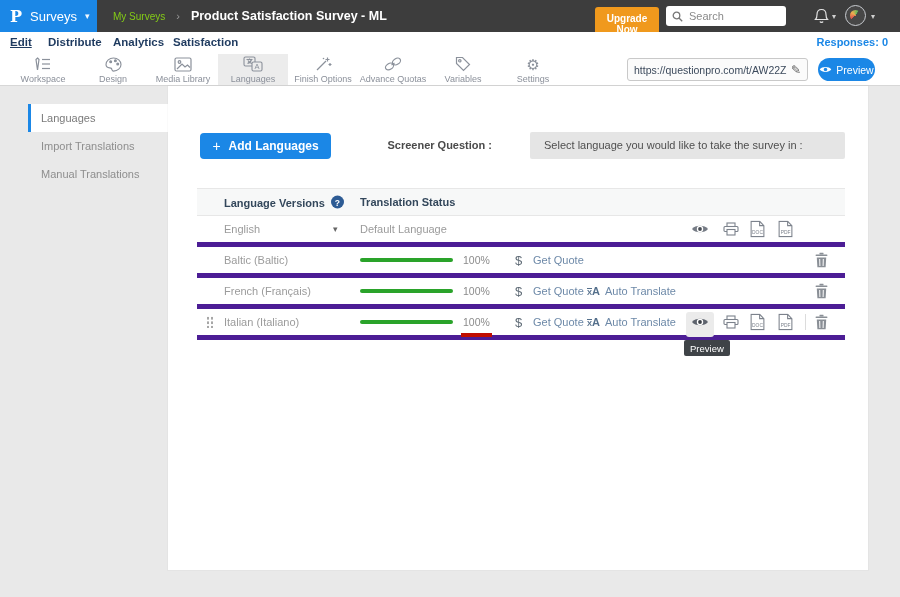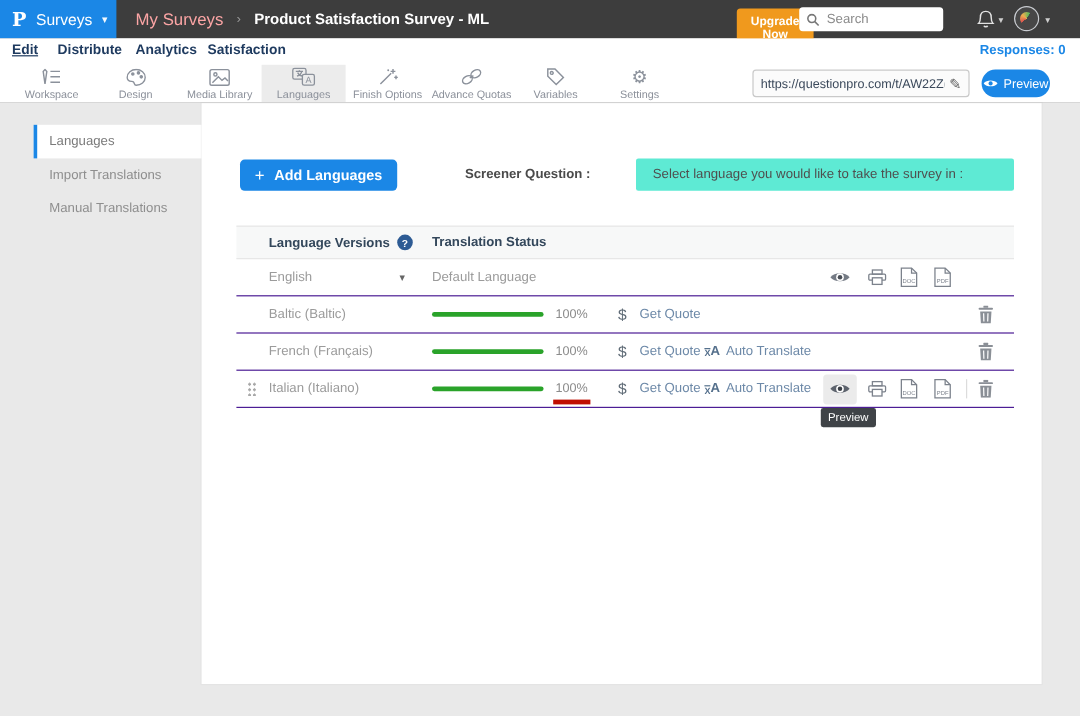--- a/index.html
+++ b/index.html
@@ -6,24 +6,24 @@
   body{width:900px;height:597px;position:relative;font-family:"Liberation Sans",sans-serif;background:#e9e9e9;overflow:hidden;}
   .screen{position:absolute;inset:0;}
 
   
   .topbar{position:absolute;left:0;top:0;width:900px;height:32px;background:#3d3d3d;}
   .brand{position:absolute;left:0;top:0;width:97px;height:32px;background:#1b87e6;display:flex;align-items:center;gap:8px;padding-left:10px;box-sizing:border-box;cursor:pointer;}
   .logo{color:#fff;font-size:16px;font-weight:700;font-family:"DejaVu Serif",serif;}
   .brand-label{color:#fff;font-size:13px;}
   .caret{font-size:9px;color:rgba(255,255,255,.95);}
   .crumbs{position:absolute;left:113px;top:0;height:32px;display:flex;align-items:center;gap:11px;}
-  .crumb-parent{color:#fca5a5;font-size:14px;cursor:pointer;}
+  .crumb-parent{color:#84cc16;font-size:10px;cursor:pointer;}
   .crumb-sep{color:#9a9a9a;font-size:11px;}
   .crumb-title{color:#fff;font-size:12.5px;font-weight:700;}
-  .upgrade{position:absolute;left:614px;top:7px;width:64px;height:34px;background:#f0991d;border:none;border-radius:3px;color:#fff;font-weight:700;font-size:10px;font-family:inherit;cursor:pointer;}
+  .upgrade{position:absolute;left:595px;top:7px;width:64px;height:34px;background:#f0991d;border:none;border-radius:3px;color:#fff;font-weight:700;font-size:10px;font-family:inherit;cursor:pointer;}
   .search{position:absolute;left:666px;top:6px;width:120px;height:20px;background:#fff;border-radius:3px;display:flex;align-items:center;gap:4px;padding:0 6px;box-sizing:border-box;}
   .search input{border:none;outline:none;flex:1;min-width:0;font-size:11px;color:#444;font-family:inherit;background:transparent;}
   .search input::placeholder{color:#8a8a8a;}
   .help{position:absolute;left:791px;top:0;height:48px;line-height:32px;color:#ececec;font-size:15px;cursor:pointer;margin-top:37px;}
   .bell{position:absolute;left:814px;top:8px;cursor:pointer;}
   .tb-caret1{position:absolute;left:832px;top:12px;color:#cfcfcf;font-size:8px;}
   .avatar{position:absolute;left:845px;top:5px;width:21px;height:21px;border-radius:50%;border:1.5px solid #c9ccd1;background:#474747;box-sizing:border-box;cursor:pointer;}
   .avatar::after{content:"";position:absolute;left:3.5px;top:3.5px;width:11px;height:11px;border-radius:50%;background:conic-gradient(from 230deg,#d9534f,#f0ad4e 80deg,#5cb85c 160deg,#474747 165deg);}
   .tb-caret2{position:absolute;left:871px;top:12px;color:#cfcfcf;font-size:8px;}
 
@@ -51,25 +51,25 @@
   .content{position:absolute;left:0;top:86px;width:900px;height:511px;background:#e9e9e9;}
   .sidebar{position:absolute;left:28px;top:18px;width:140px;}
   .side-item{height:28px;line-height:28px;padding-left:13px;font-size:11px;color:#8e8e8e;box-sizing:border-box;cursor:pointer;}
   .side-item.active{background:#fff;border-left:3px solid #1b87e6;padding-left:10px;color:#7a7a7a;}
 
   .panel{position:absolute;left:168px;top:0;width:700px;height:484px;background:#fff;box-shadow:0 0 0 1px rgba(0,0,0,0.02);}
 
   .add-btn{position:absolute;left:32px;top:47px;width:131px;height:26px;background:#1b87e6;border:none;border-radius:4px;color:#fff;font-size:12px;font-weight:700;font-family:inherit;display:flex;align-items:center;justify-content:center;gap:8px;cursor:pointer;}
   .add-plus{font-size:14px;font-weight:400;}
   .screener-label{position:absolute;left:200px;top:53px;width:124px;text-align:right;font-size:11px;font-weight:700;color:#4a4a4a;}
-  .screener-box{position:absolute;left:362px;top:46px;width:315px;height:27px;background:#5eead4;border-radius:2px;box-sizing:border-box;line-height:27px;padding-left:14px;font-size:11px;color:#4f4f4f;cursor:pointer;}
+  .screener-box{position:absolute;left:362px;top:46px;width:315px;height:27px;background:#e5e5e5;border-radius:2px;box-sizing:border-box;line-height:27px;padding-left:14px;font-size:11px;color:#4f4f4f;cursor:pointer;}
 
   .table{position:absolute;left:29px;top:102px;width:648px;}
   .thead{position:relative;height:28px;background:#f7f8f8;border-top:1px solid #e7e7e7;border-bottom:1px solid #e7e7e7;box-sizing:border-box;}
-  .trow{position:relative;height:31px;border-bottom:1px solid #4c1d95;box-sizing:border-box;}
+  .trow{position:relative;height:31px;border-bottom:5px solid #4c1d95;box-sizing:border-box;}
   .cc{position:absolute;top:50%;transform:translateY(-50%);}
   .th-lang{left:27px;font-size:11px;font-weight:700;color:#33475b;display:flex;align-items:center;gap:6px;}
   .th-status{left:163px;font-size:11px;font-weight:700;color:#33475b;}
   .q-icon{width:13px;height:13px;border-radius:50%;background:#2d5b94;color:#fff;font-size:8.5px;font-weight:700;display:inline-flex;align-items:center;justify-content:center;cursor:pointer;}
   .c-name{left:27px;font-size:11px;color:#9b9b9b;}
   .c-caret{left:136px;font-size:9px;color:#666;cursor:pointer;}
   .c-status{left:163px;font-size:11px;color:#9b9b9b;}
   .pbar{left:163px;width:93px;height:4px;border-radius:2px;background:#2aa32a;}
   .c-pct{left:266px;font-size:10.5px;color:#8b8b8b;}
   .c-dollar{left:318px;font-size:13px;color:#5f6b76;cursor:pointer;}

